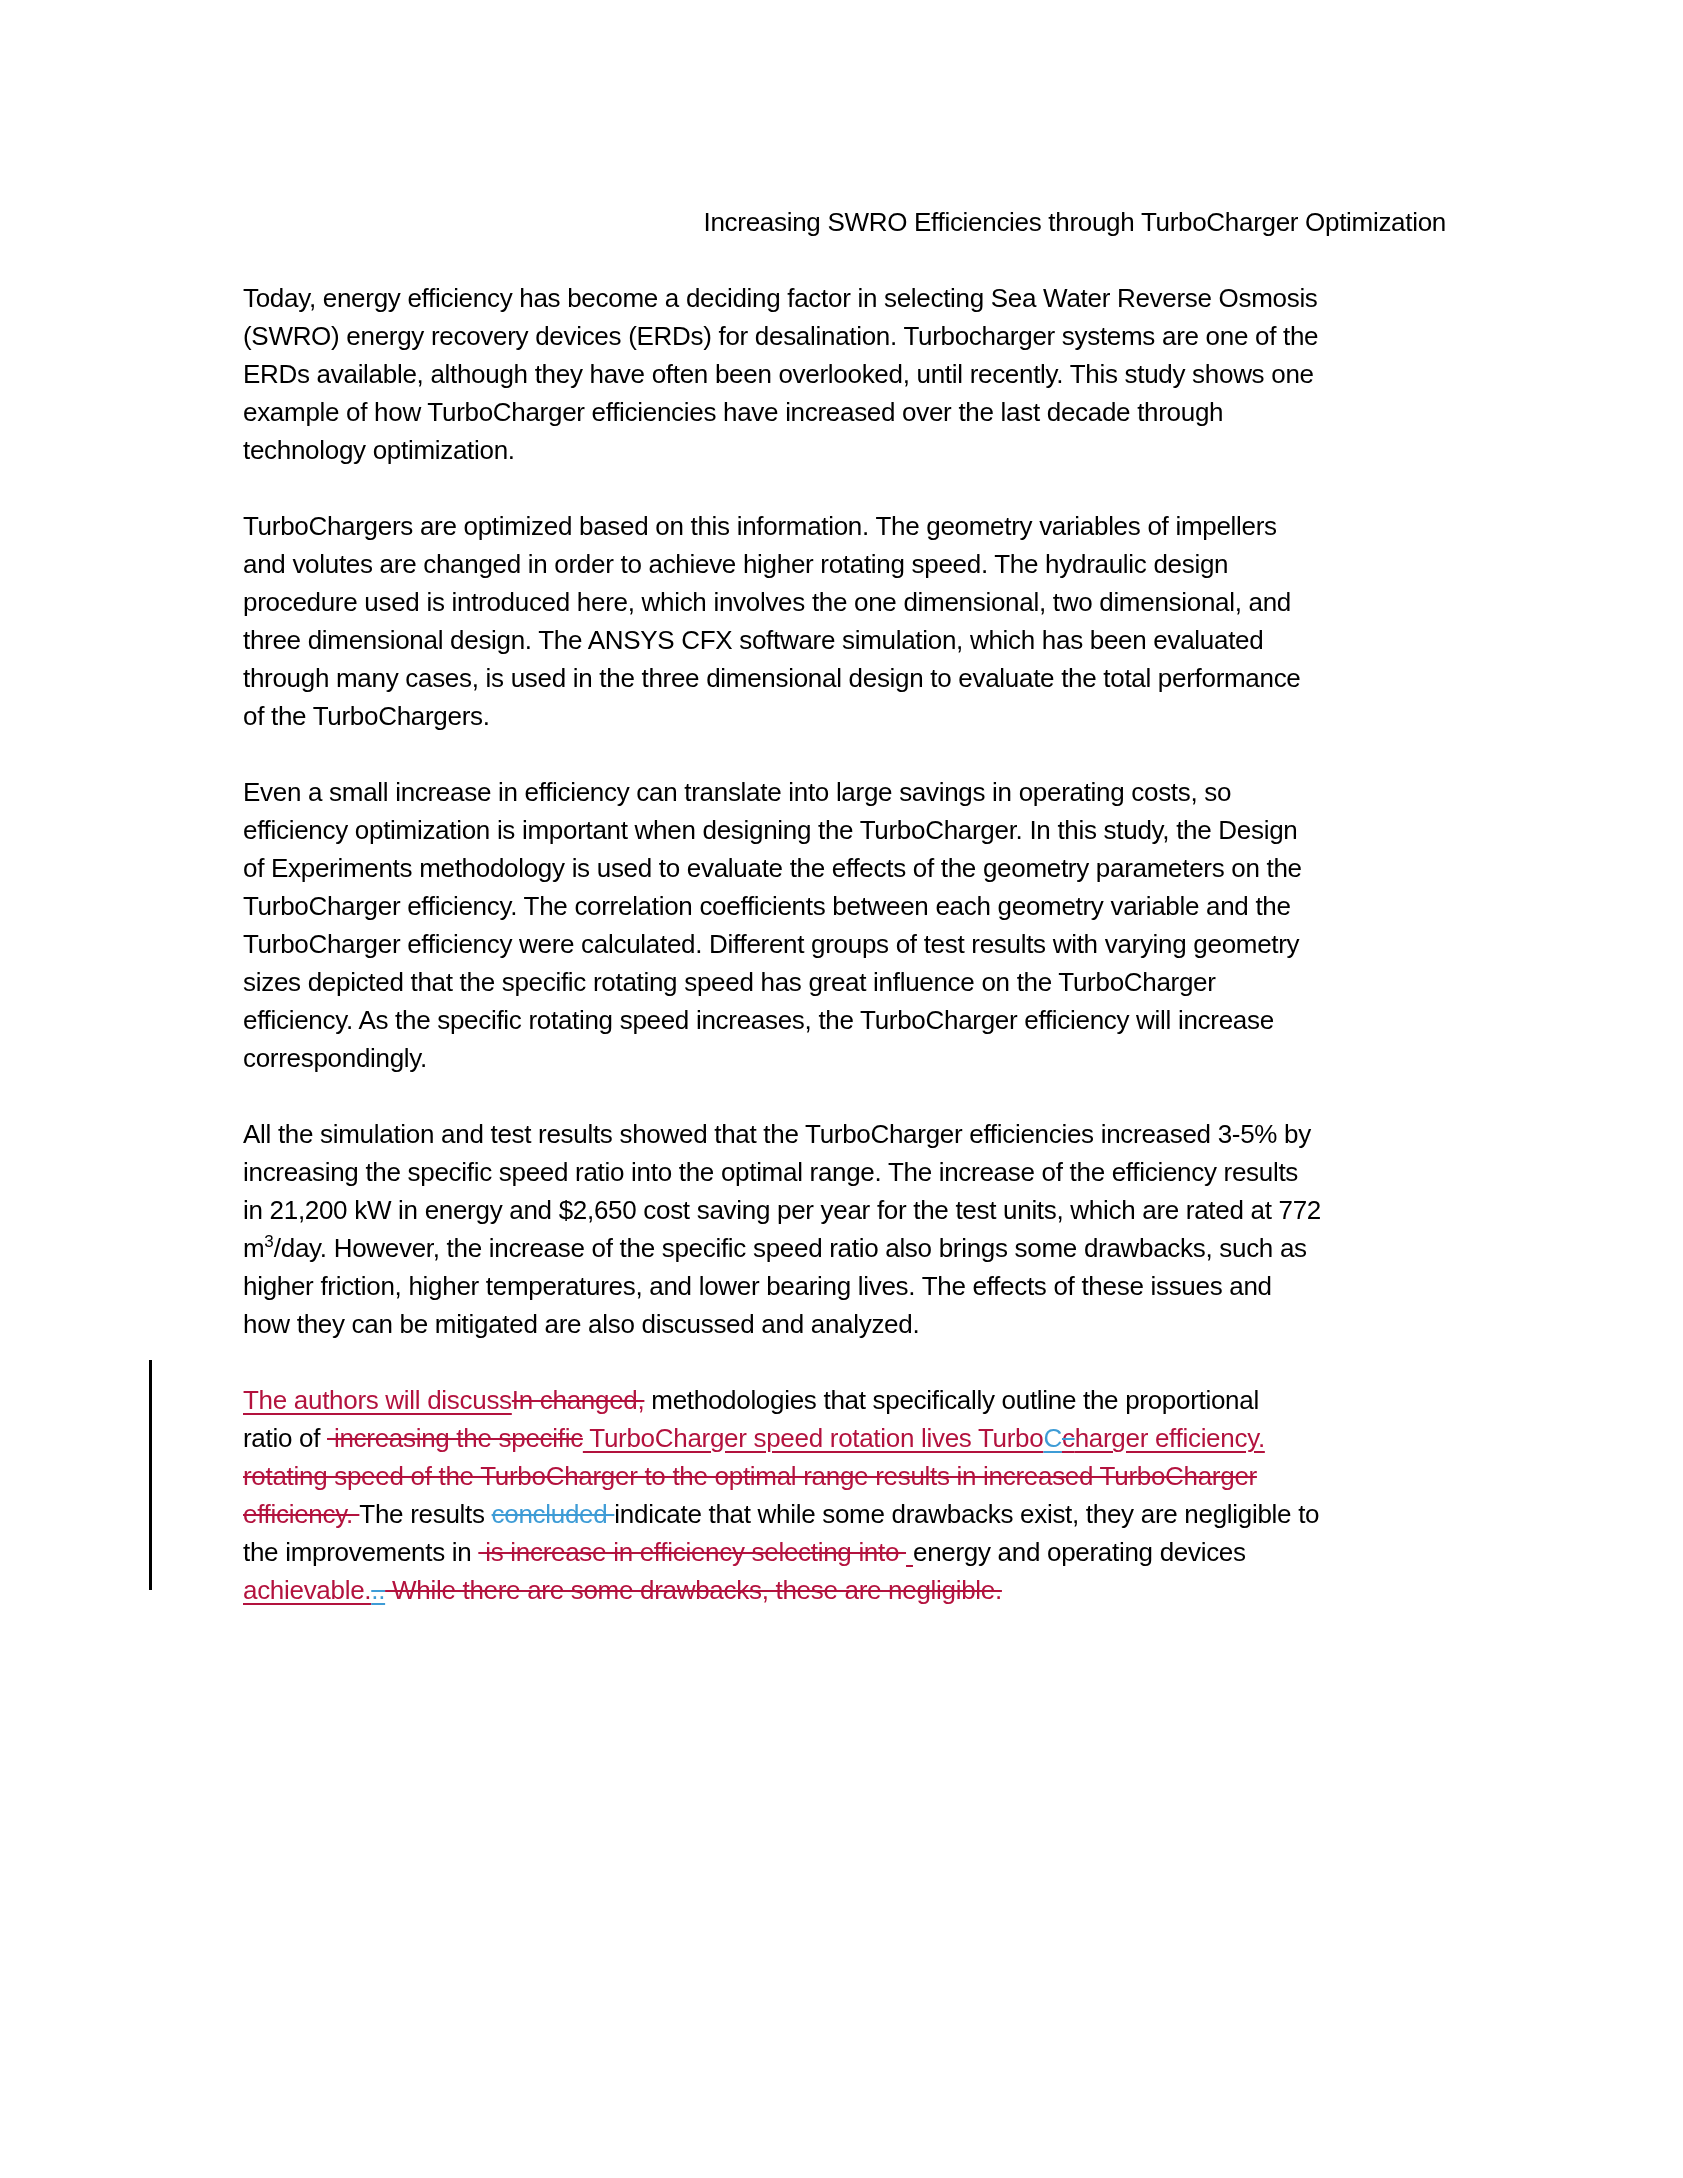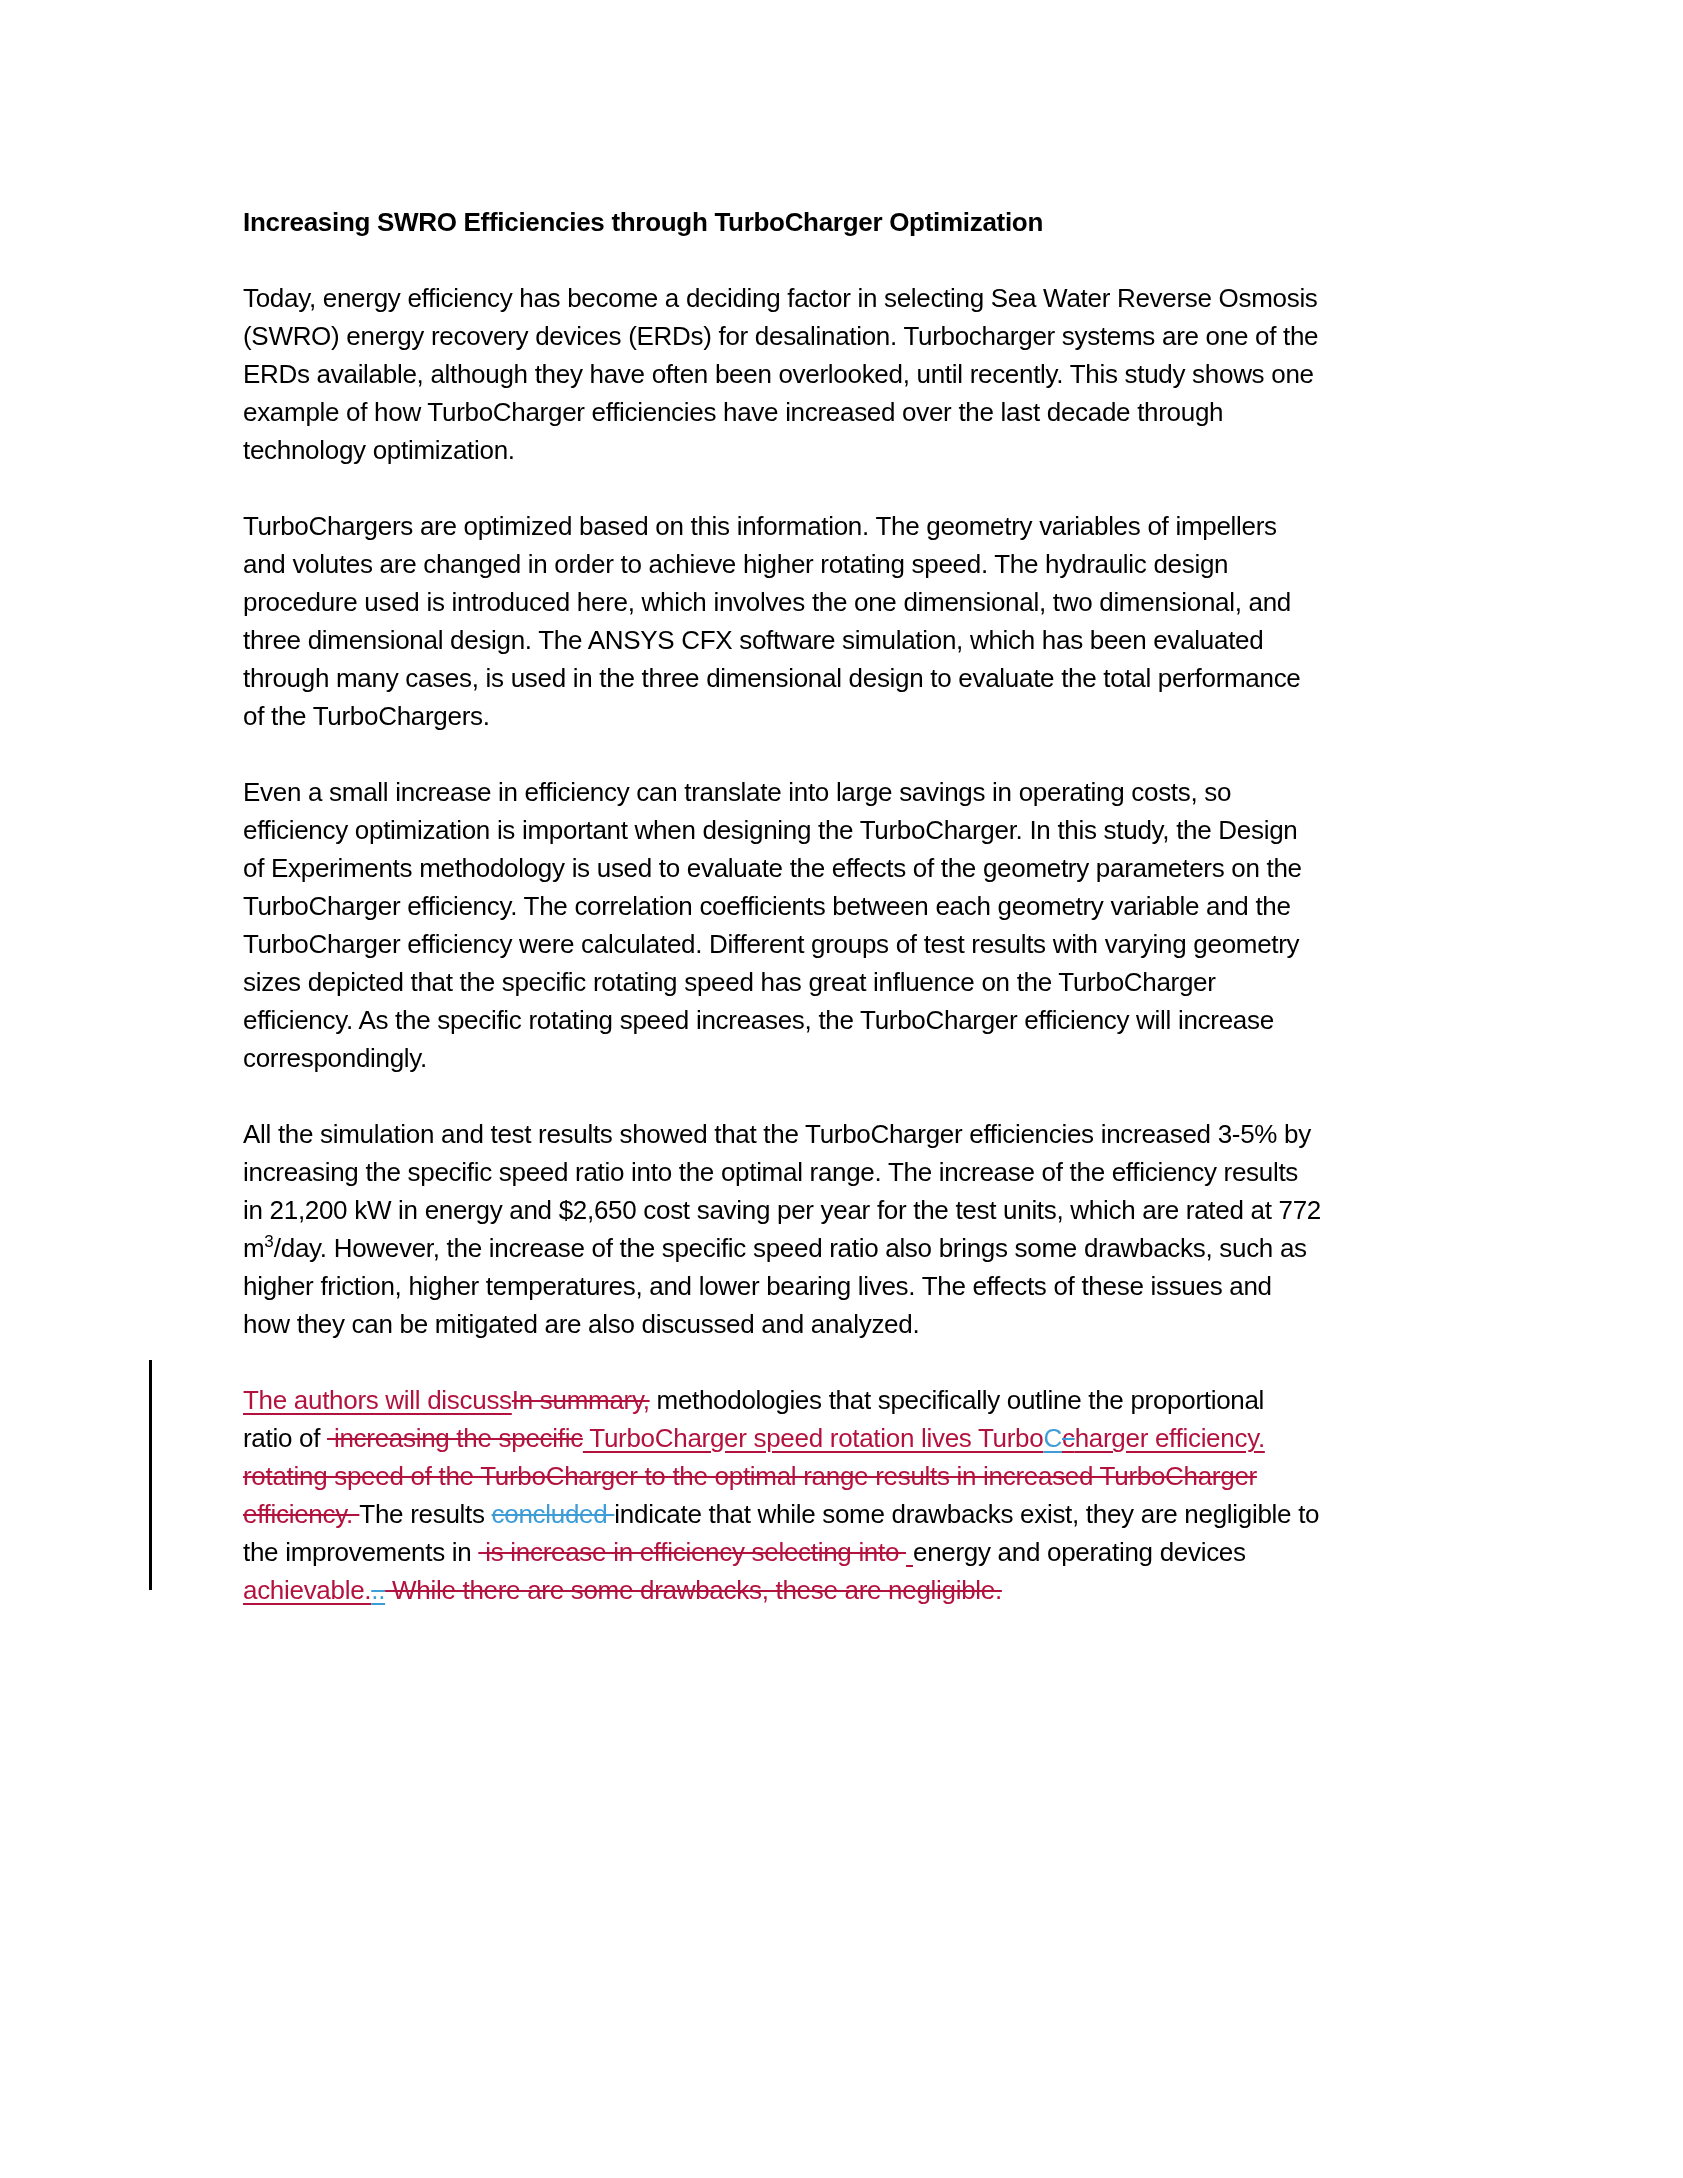--- a/index.html
+++ b/index.html
@@ -14,22 +14,22 @@
     position:absolute;
     left:243px; top:203px;
     width:1203px;
     color:var(--text,#000);
     font-size:26px;
     letter-spacing:-0.3px;
     line-height:38px;
   }
   .title {
     margin:0 0 38px 0;
-    text-align:left;
-    font-weight:bold;
+    text-align:right;
+    font-weight:normal;
     white-space:pre;
   }
   .para {
     margin:4px 0 38px 0;
     white-space:pre;
   }
   .r-plain { color:var(--text,#000); }
   .r-ins {
     color:var(--red,#b3123e);
     text-decoration-line:underline;
@@ -103,21 +103,21 @@
 TurboCharger efficiency were calculated. Different groups of test results with varying geometry
 sizes depicted that the specific rotating speed has great influence on the TurboCharger
 efficiency. As the specific rotating speed increases, the TurboCharger efficiency will increase
 correspondingly.</span></p>
         <p class="para"><span class="r-plain">All the simulation and test results showed that the TurboCharger efficiencies increased 3-5% by
 increasing the specific speed ratio into the optimal range. The increase of the efficiency results
 in 21,200 kW in energy and $2,650 cost saving per year for the test units, which are rated at 772
 m</span><span class="r-sup">3</span><span class="r-plain">/day. However, the increase of the specific speed ratio also brings some drawbacks, such as
 higher friction, higher temperatures, and lower bearing lives. The effects of these issues and
 how they can be mitigated are also discussed and analyzed.</span></p>
-        <p class="para"><span class="r-ins">The authors will discuss</span><span class="r-del">In summary,</span><span class="r-plain"> methodologies that specifically outline the proportional
+        <p class="para"><span class="r-ins">The authors will discuss</span><span class="r-del">In changed,</span><span class="r-plain"> methodologies that specifically outline the proportional
 ratio of </span><span class="r-del"> increasing the specific</span><span class="r-ins"> TurboCharger speed rotation lives Turbo</span><span class="r-ins2">C</span><span class="r-ins"><span class="r-insdel">c</span></span><span class="r-ins">harger efficiency.</span><span class="r-plain">
 </span><span class="r-del">rotating speed of the TurboCharger to the optimal range results in increased TurboCharger
 efficiency. </span><span class="r-plain">The results </span><span class="r-del2">concluded </span><span class="r-plain">indicate that while some drawbacks exist, they are negligible to
 the improvements in </span><span class="r-del"> is increase in efficiency selecting into </span><span class="r-ins"> </span><span class="r-plain">energy and operating devices
 </span><span class="r-ins">achievable.</span><span class="r-del2u">..</span><span class="r-del"> While there are some drawbacks, these are negligible.</span></p>
       </div>
   </div>
 </div>
 
 

